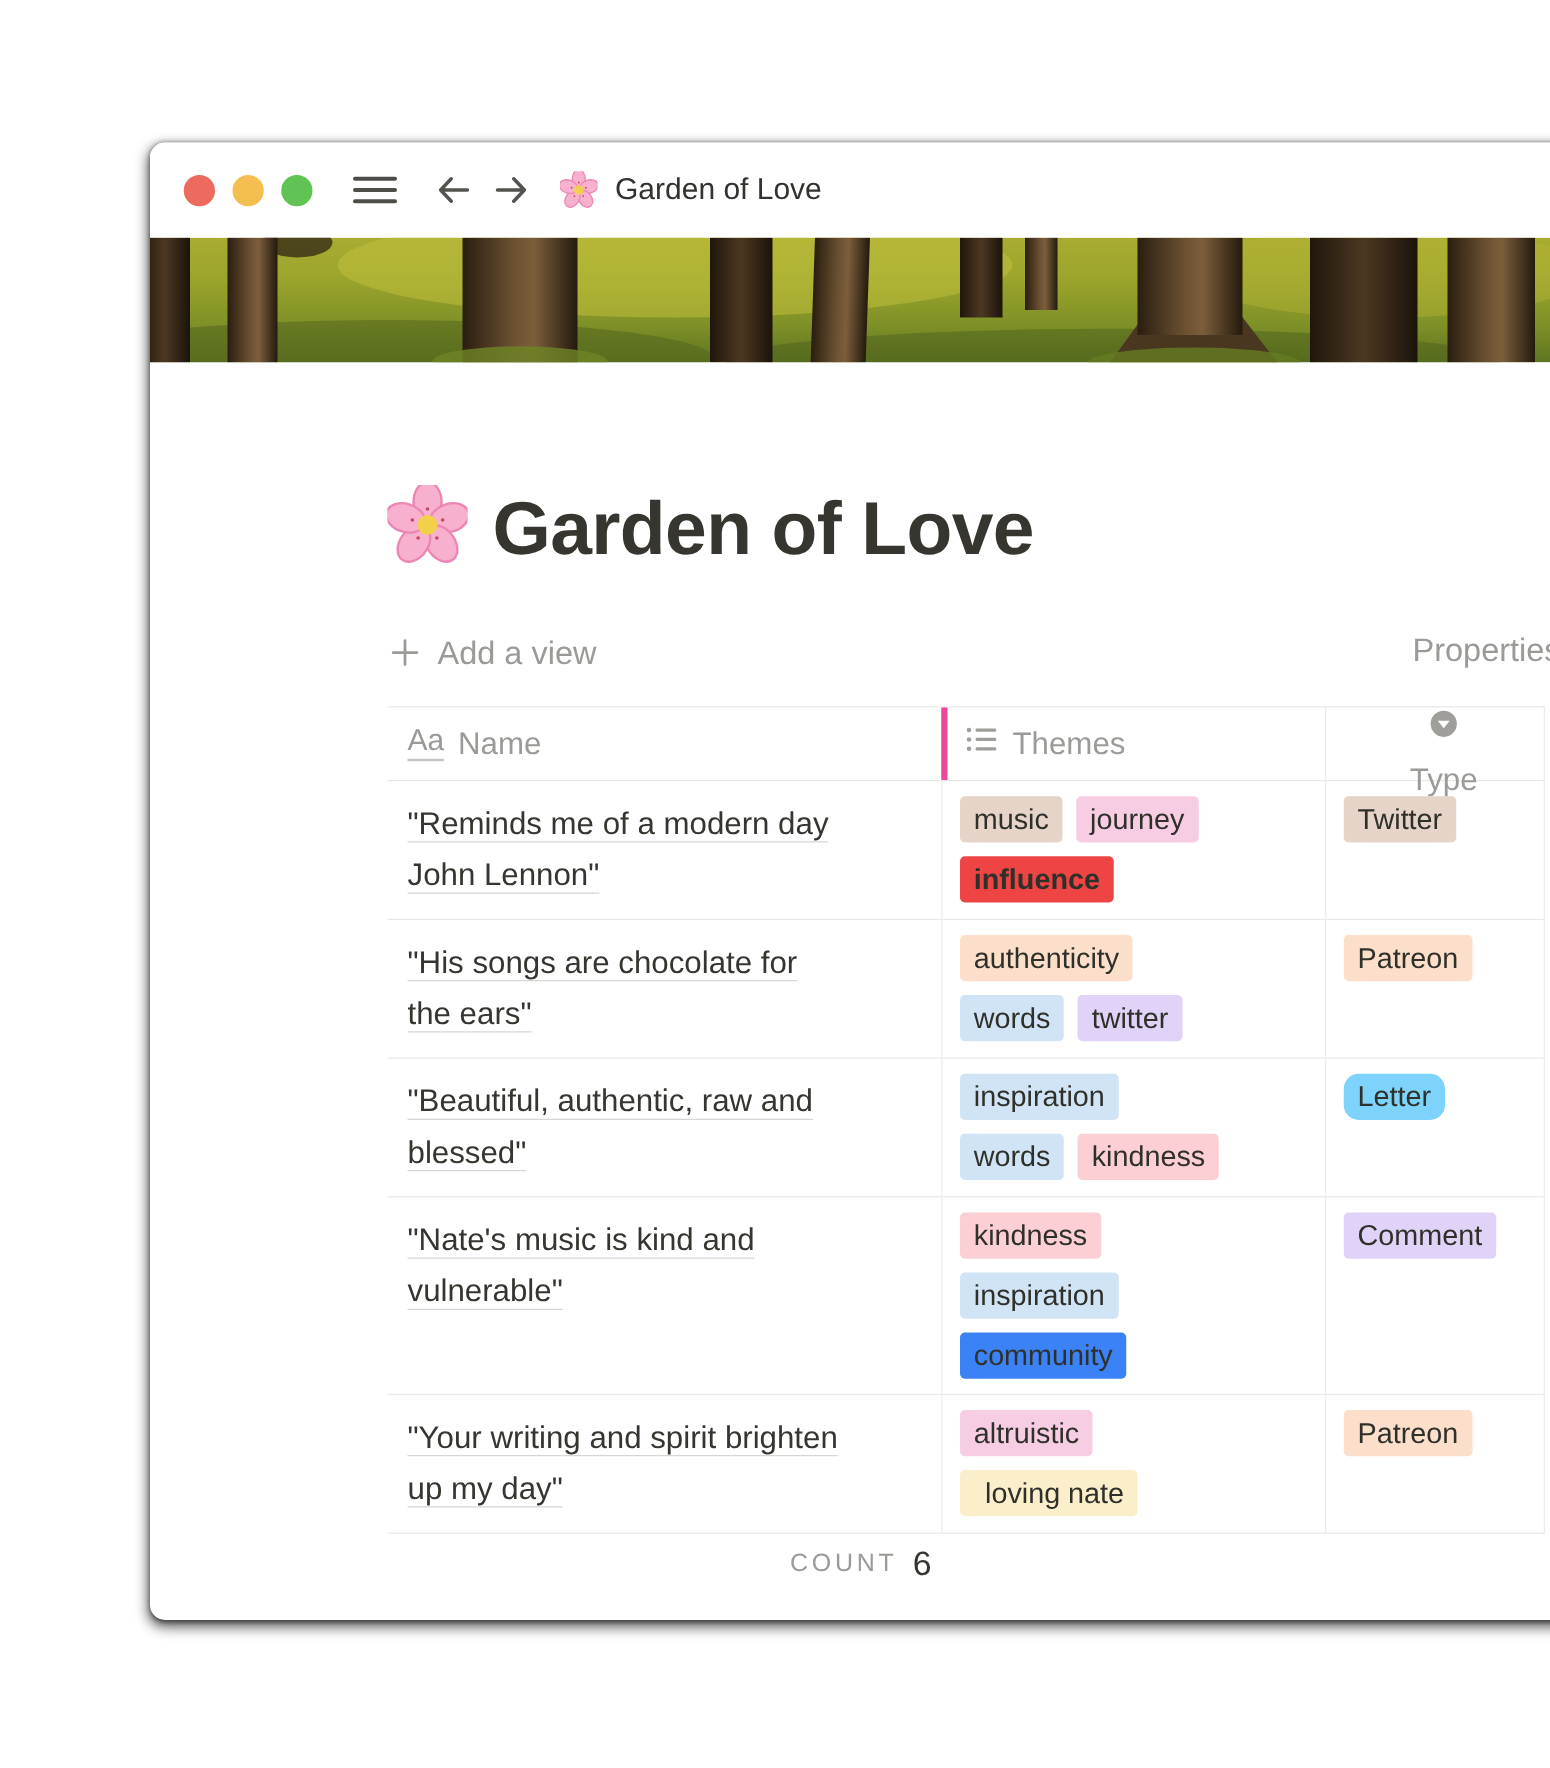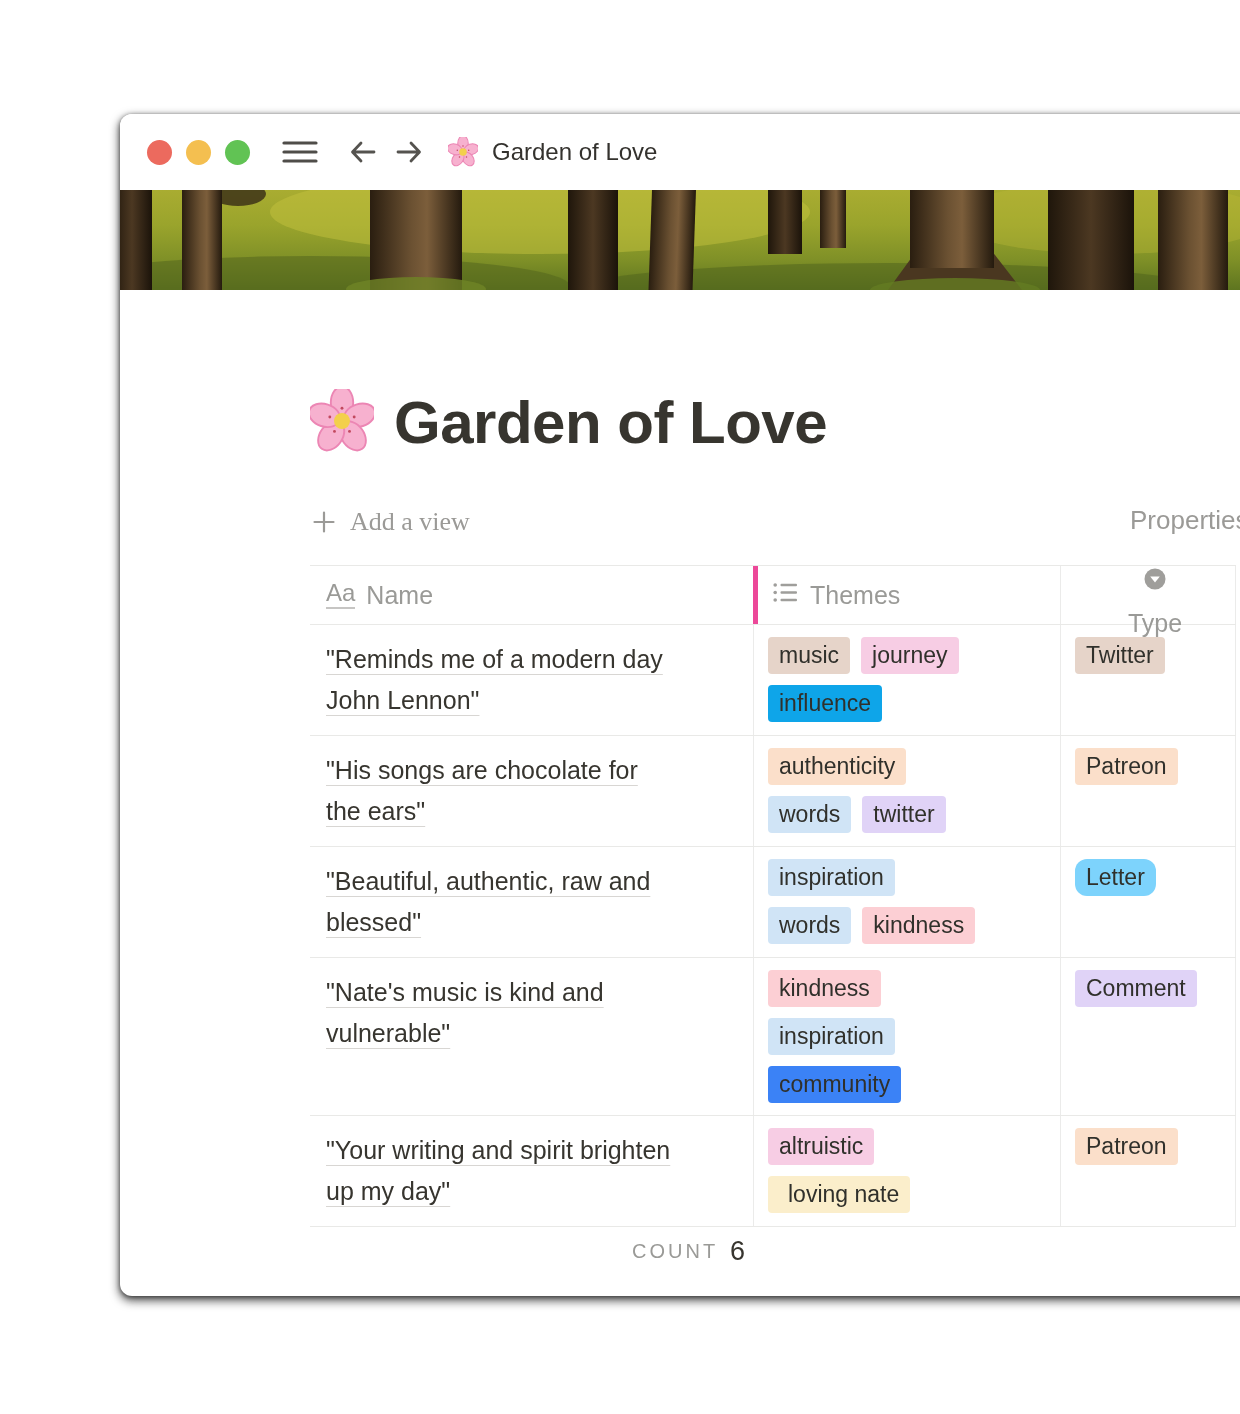--- a/index.html
+++ b/index.html
@@ -17,21 +17,21 @@
   .tb-icon{display:flex;align-items:center;justify-content:center;margin-left:18px;}
   .tb-title{margin-left:14px;font-size:24px;color:#34322e;}
   
   .cover{height:100px;overflow:hidden;line-height:0;}
   .cover svg{display:block;}
   
   .content{padding-left:190px;}
   .page-title{display:flex;align-items:center;gap:20px;margin-top:98px;}
   .page-title .txt{font-size:60px;font-weight:700;letter-spacing:-0.5px;color:#37352f;}
   .toolbar{position:relative;margin-top:42px;height:46px;display:flex;align-items:center;}
-  .add-view{display:flex;align-items:center;gap:12px;color:#9b9a97;font-size:26px;cursor:pointer;font-family:Liberation Serif, serif;}
+  .add-view{display:flex;align-items:center;gap:12px;color:#9b9a97;font-size:26px;cursor:pointer;}
   .properties{position:absolute;left:820px;top:6px;color:#9b9a97;font-size:26px;white-space:nowrap;cursor:pointer;}
   
   .table{margin-top:20px;width:926px;}
   .thead{display:flex;border-top:1px solid #e9e9e7;border-bottom:1px solid #e9e9e7;height:58px;margin-top:13px;}
   .th{display:flex;align-items:center;gap:11px;color:#9a9a97;font-size:25px;box-sizing:border-box;}
   .col-name{width:443px;padding-left:16px;}
   .col-themes{width:307px;padding-left:14px;border-left:5px solid #ec4899;}
   .col-type{width:176px;padding-left:14px;border-left:1px solid #ebebea;border-right:1px solid #ebebea;flex-direction:column;}
   .aa-icon{font-size:24px;line-height:1;color:#9a9a97;border-bottom:2px solid #c6c5c3;padding-bottom:2px;}
   .trow{display:flex;border-bottom:1px solid #e9e9e7;align-items:stretch;}
@@ -218,21 +218,21 @@
             <div class="trow">
               <div class="cell name">
                 <div class="name-wrap"><span class="name-text">"Reminds me of a modern day John Lennon"</span></div>
               </div>
               <div class="cell themes">
                 <div class="chip-line">
                   <span class="chip" style="background: rgb(230, 212, 201);">music</span>
                   <span class="chip" style="background: rgb(247, 205, 228);">journey</span>
                 </div>
                 <div class="chip-line">
-                  <span class="chip" style="background: #0ea5e9;">influence</span>
+                  <span class="chip" style="background: #ef4444; font-weight: bold;">influence</span>
                 </div>
               </div>
               <div class="cell type"><span class="chip" style="background: rgb(230, 212, 201);">Twitter</span></div>
             </div>
             <div class="trow">
               <div class="cell name">
                 <div class="name-wrap"><span class="name-text">"His songs are chocolate for the ears"</span></div>
               </div>
               <div class="cell themes">
                 <div class="chip-line">

